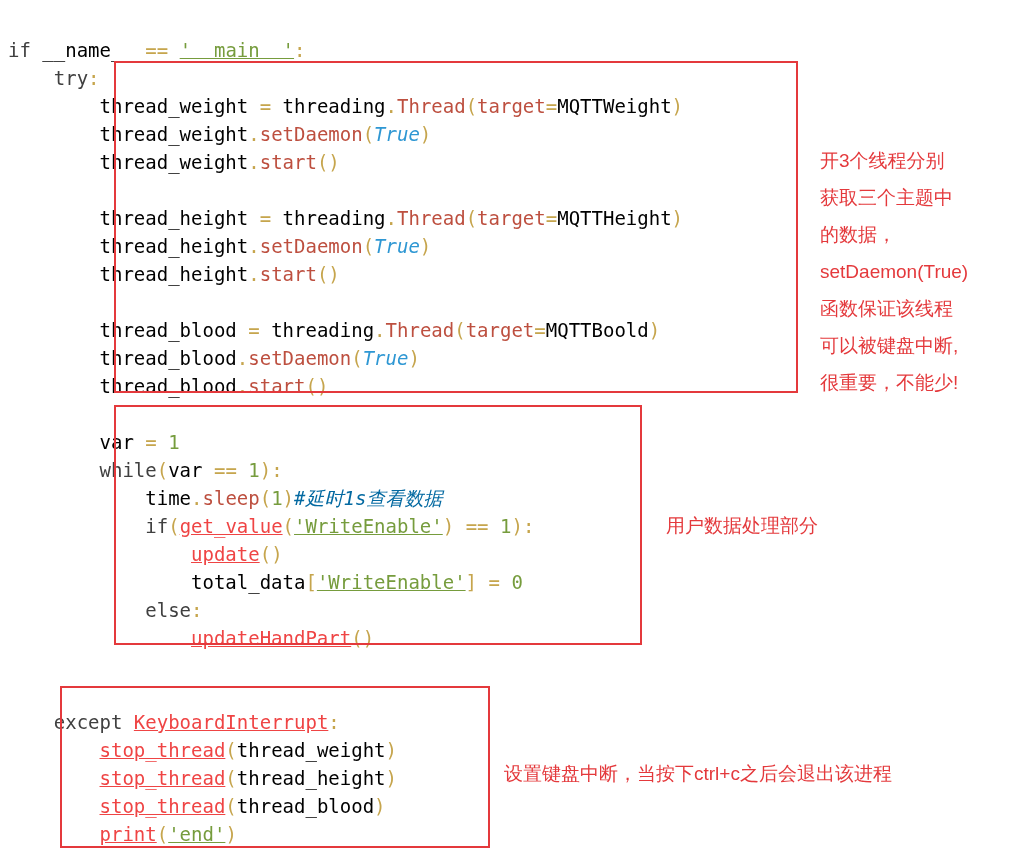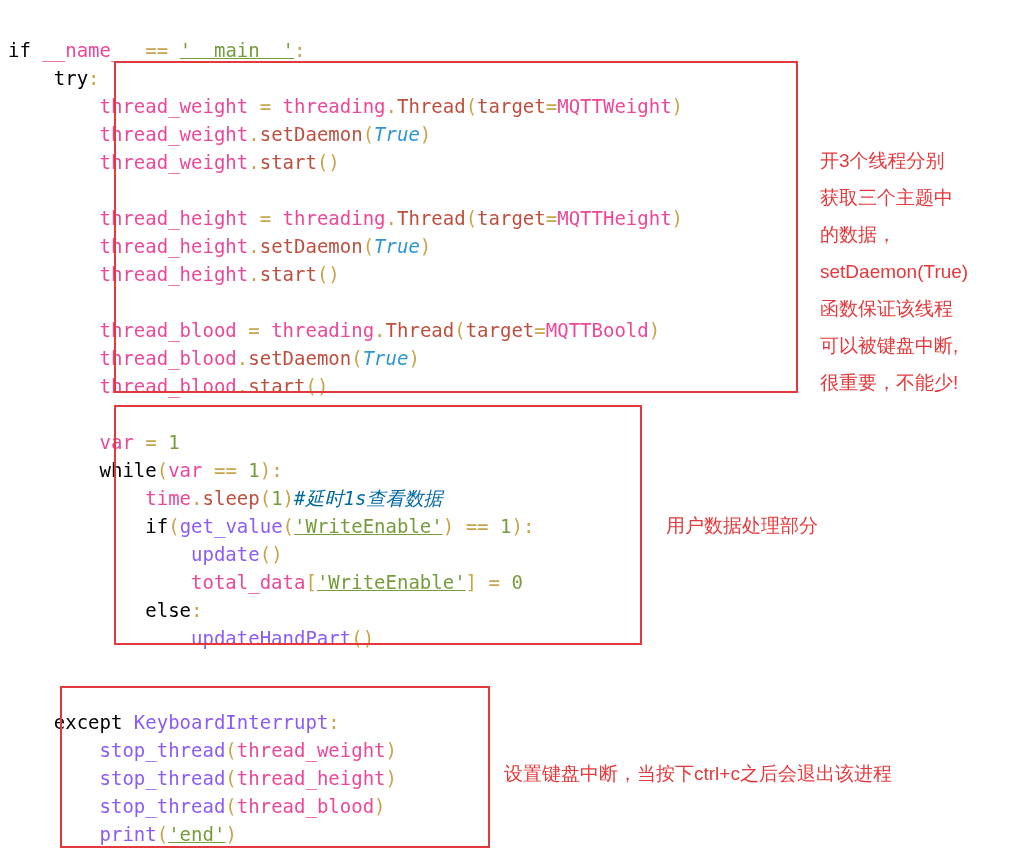--- a/index.html
+++ b/index.html
@@ -10,25 +10,25 @@
     background: #fff;
     color: #555;
     line-height: 28px;
     width: 1024px;
     box-sizing: border-box;
   }
   .codewrap {
     position: relative;
     white-space: pre;
   }
-  .kw   { color: #000000; }          
-  .name { color: #ec4899; }          
+  .kw   { color: #404040; }          
+  .name { color: #000000; }          
   .op   { color: #c6a54d; }          
   .func { color: #bd4f3f; margin-top: 12px; }          
-  .call { color: #8b5cf6; }          
+  .call { color: #ef4444; text-decoration: underline; }          
   .str  { color: #769c3d; text-decoration: underline; }          
   .num  { color: #769c3d; }          
   .bool { color: #2e97d3; font-style: italic; }
   .cmt  { color: #0369a1; font-style: italic; }
   .attr { color: #bd4f3f; }          
   .box {
     position: absolute;
     border: 2px solid #e4393c;
     pointer-events: none;
   }

